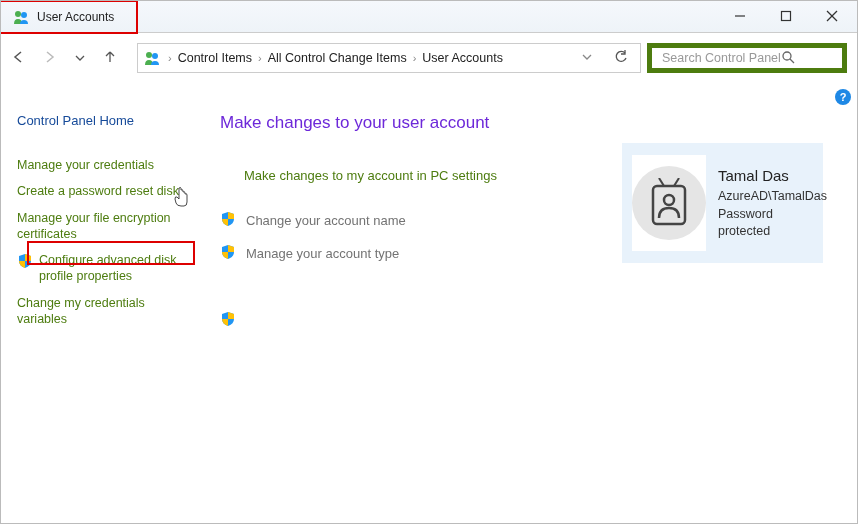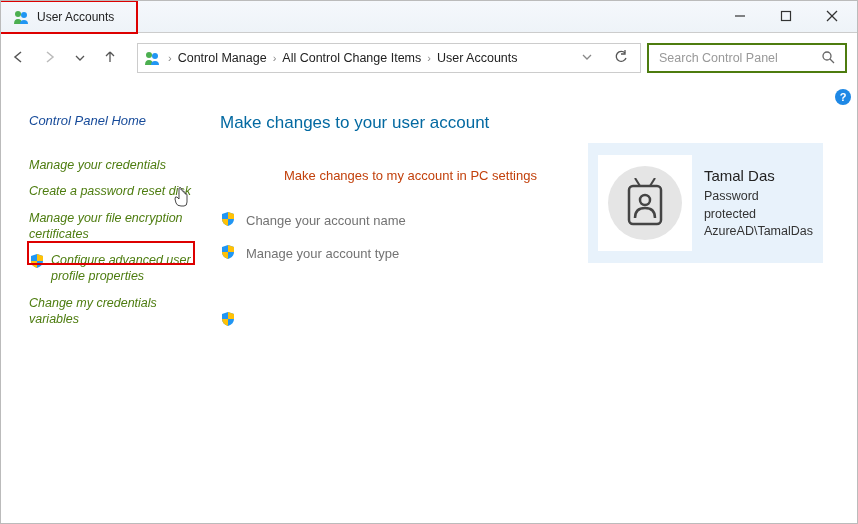--- a/index.html
+++ b/index.html
@@ -70,40 +70,39 @@
       font-size: 12.5px;
       color: #222;
       background: #fff;
     }
     .address .chev { color: #888; font-size: 11px; }
     .address-spacer { flex: 1; }
     .address-right { display: flex; align-items: center; gap: 22px; padding-right: 6px; color: #555; }
     .searchbox {
       width: 200px;
       height: 30px;
-      border: 2px solid #4d7c0f;
+      border: 5px solid #4d7c0f;
       display: flex;
       align-items: center;
       padding: 0 10px;
       font-size: 12.5px;
       color: #999;
-      justify-content: space-between;
+      justify-content: flex-start;
       background: #fff;
     }
     .content {
       display: flex;
       height: calc(100% - 82px);
       position: relative;
     }
     .sidebar {
       width: 205px;
-      padding: 30px 10px 10px 28px;
+      padding: 30px 10px 10px 16px;
       font-size: 12.5px;
       position: relative;
-      font-style: italic;
     }
     .sidebar-home { color: #164a99; margin-bottom: 24px; font-size: 13px; }
     .sidebar-link {
       color: #4d7c0f;
       padding: 5px 0;
       line-height: 1.3;
       position: relative;
       cursor: pointer;
     }
     .sidebar-link.shield { padding-left: 22px; }
@@ -129,40 +128,40 @@
       z-index: 10;
       pointer-events: none;
     }
     .main {
       flex: 1;
       padding: 30px 20px 10px 14px;
       position: relative;
     }
     .main-heading {
       font-size: 17px;
-      color: #0369a1;
+      color: #6d28d9;
       font-weight: normal;
       margin-bottom: 28px;
     }
     .link-row {
       display: flex;
       align-items: center;
       gap: 10px;
       padding: 7px 0;
       font-size: 13px;
     }
     .link-row a { color: #737373; cursor: pointer; }
-    .link-row.plain a { color: #c2410c; margin-left: 40px; }
+    .link-row.plain a { color: #4d7c0f; }
     .indent { padding-left: 24px; }
     .spacer20 { height: 34px; }
     .user-card {
       position: absolute;
       top: 60px;
       right: 34px;
-      width: 235px;
+      width: 201px;
       height: 120px;
       background: #e8f2fb;
       display: flex;
       align-items: center;
       gap: 12px;
       padding: 10px;
     }
     .avatar-box {
       width: 96px;
       height: 96px;
@@ -266,21 +265,21 @@
   <div class="address">
     <span class="people-icon">
       <svg width="18" height="14" viewBox="0 0 18 14">
         <circle cx="5" cy="4" r="3" fill="#4caf50"></circle>
           <circle cx="11" cy="5" r="3" fill="#2196f3"></circle>
         <path d="M1 14 Q1 9 5 9 Q9 9 9 14 Z" fill="#4caf50"></path>
           <path d="M7 14 Q7 10 11 10 Q15 10 15 14 Z" fill="#2196f3"></path>
       </svg>
     </span>
     <span class="chev">›</span>
-    <span>Control Manage</span>
+    <span>Control Items</span>
     <span class="chev">›</span>
     <span>All Control Change Items</span>
     <span class="chev">›</span>
     <span>User Accounts</span>
     <span class="address-spacer"></span>
     <span class="address-right">
       <span><svg width="10" height="10" viewBox="0 0 10 10">
             <path d="M1 3 L5 7 L9 3" fill="none" stroke="#888" stroke-width="1.3"></path>
           </svg></span>
       <span><svg width="14" height="14" viewBox="0 0 14 14">
@@ -305,21 +304,21 @@
     <div class="sidebar-link">Create a password reset disk</div>
     <div class="sidebar-link">Manage your file encryption certificates</div>
     <div class="sidebar-link shield">
       <span class="shield-icon-sm">
         <svg class="shield-svg" viewBox="0 0 16 16">
             <path d="M8 1 L14 3 L14 8 Q14 13 8 15 Q2 13 2 8 L2 3 Z" fill="#2196f3"></path>
             <path d="M8 1 L14 3 L14 8 L8 8 Z" fill="#ffc107"></path>
             <path d="M8 8 L8 15 Q2 13 2 8 Z" fill="#ffc107"></path>
           </svg>
       </span>
-      <span>Configure advanced user profile properties</span>
+      <span>Configure advanced disk profile properties</span>
     </div>
     <div class="sidebar-link">Change my credentials variables</div>
   </div>
 
   <div class="reset-highlight"></div>
   <div class="cursor-icon">
     <svg width="18" height="20" viewBox="0 0 18 20">
         <path d="M6 1 L6 12 L4 10 Q2 9 2 12 L3 16 Q4 19 8 19 L11 19 Q14 19 14 15 L14 8 Q14 6 12 7 L12 6 Q12 4 10 5 L10 4 Q10 2 8 3 L8 1 Q8 0 6 1 Z" fill="#fff" stroke="#333" stroke-width="0.9"></path>
       </svg>
   </div>
@@ -364,18 +363,18 @@
             <line x1="12" y1="0" x2="17" y2="8" stroke="#444" stroke-width="2"></line>
             <line x1="32" y1="0" x2="27" y2="8" stroke="#444" stroke-width="2"></line>
             <rect x="6" y="8" width="32" height="38" rx="4" fill="none" stroke="#444" stroke-width="2.5"></rect>
             <circle cx="22" cy="22" r="5" fill="none" stroke="#444" stroke-width="2.5"></circle>
             <path d="M12 40 Q12 30 22 30 Q32 30 32 40" fill="none" stroke="#444" stroke-width="2.5"></path>
           </svg>
         </div>
       </div>
       <div class="user-info">
         <div class="user-name">Tamal Das</div>
+        <div>AzureAD\TamalDas</div>
         <div>Password protected</div>
-        <div>AzureAD\TamalDas</div>
       </div>
     </div>
   </div>
 </div>
 
 </body></html>

